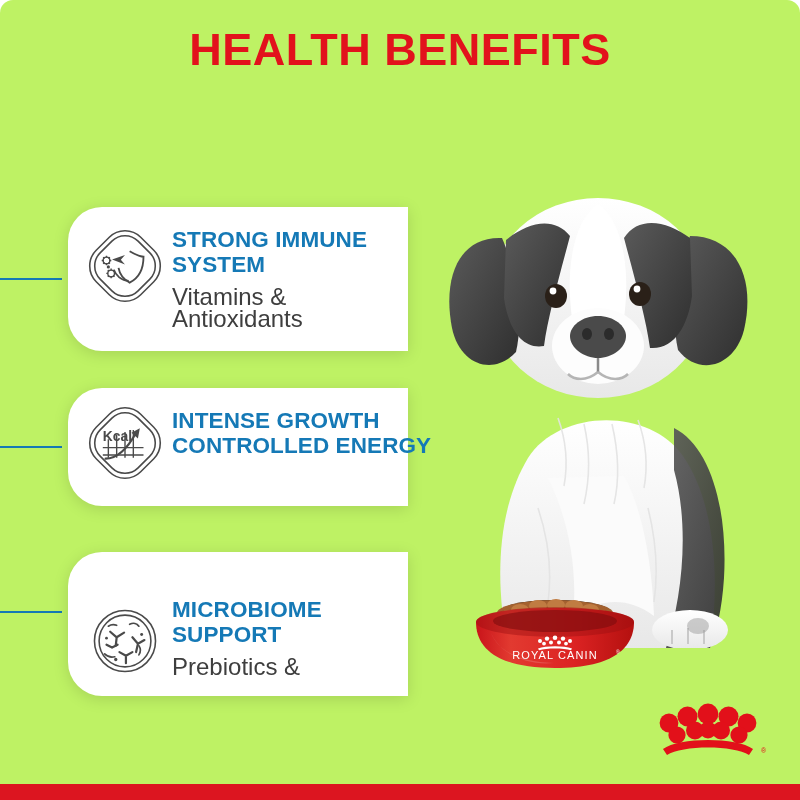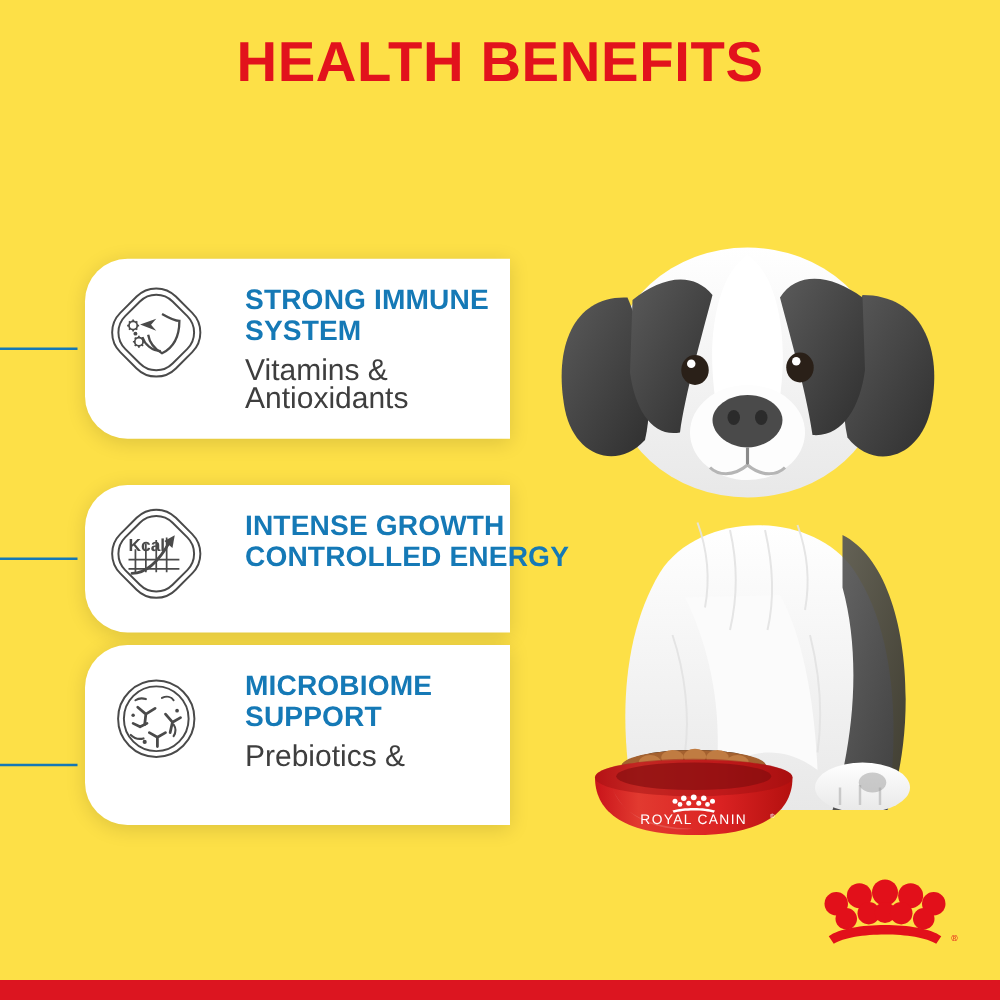--- a/index.html
+++ b/index.html
@@ -9,21 +9,22 @@
     height: 800px;
     background: #ffffff;
     font-family: "Liberation Sans", sans-serif;
     overflow: hidden;
   }
 
   #page {
     position: relative;
     width: 800px;
     height: 800px;
-    background: #fde047;
+    background: #bef264;
+    border-radius: 13px;
   }
 
   
   .title {
     position: absolute;
     top: 22px;
     left: 0;
     width: 800px;
     text-align: center;
     color: #E2121C;
@@ -38,25 +39,24 @@
   .card {
     position: absolute;
     left: 68px;
     width: 340px;
     background: #ffffff;
     border-radius: 34px 0 0 34px;
     box-shadow: 0 3px 16px rgba(0,0,0,0.13);
     display: flex;
     align-items: flex-start;
     padding: 18px 0 18px 14px;
-    gap: 24px;
   }
   .card.c1 { top: 207px; height: 144px; }
   .card.c2 { top: 388px; height: 118px; }
-  .card.c3 { top: 516px; height: 144px; }
+  .card.c3 { top: 552px; height: 144px; align-items: flex-end; }
 
   .card-icon {
     width: 86px;
     flex: 0 0 86px;
     display: flex;
     align-items: center;
     justify-content: center;
     padding-top: 4px;
   }
   .card.c2 .card-icon { padding-top: 0; }

